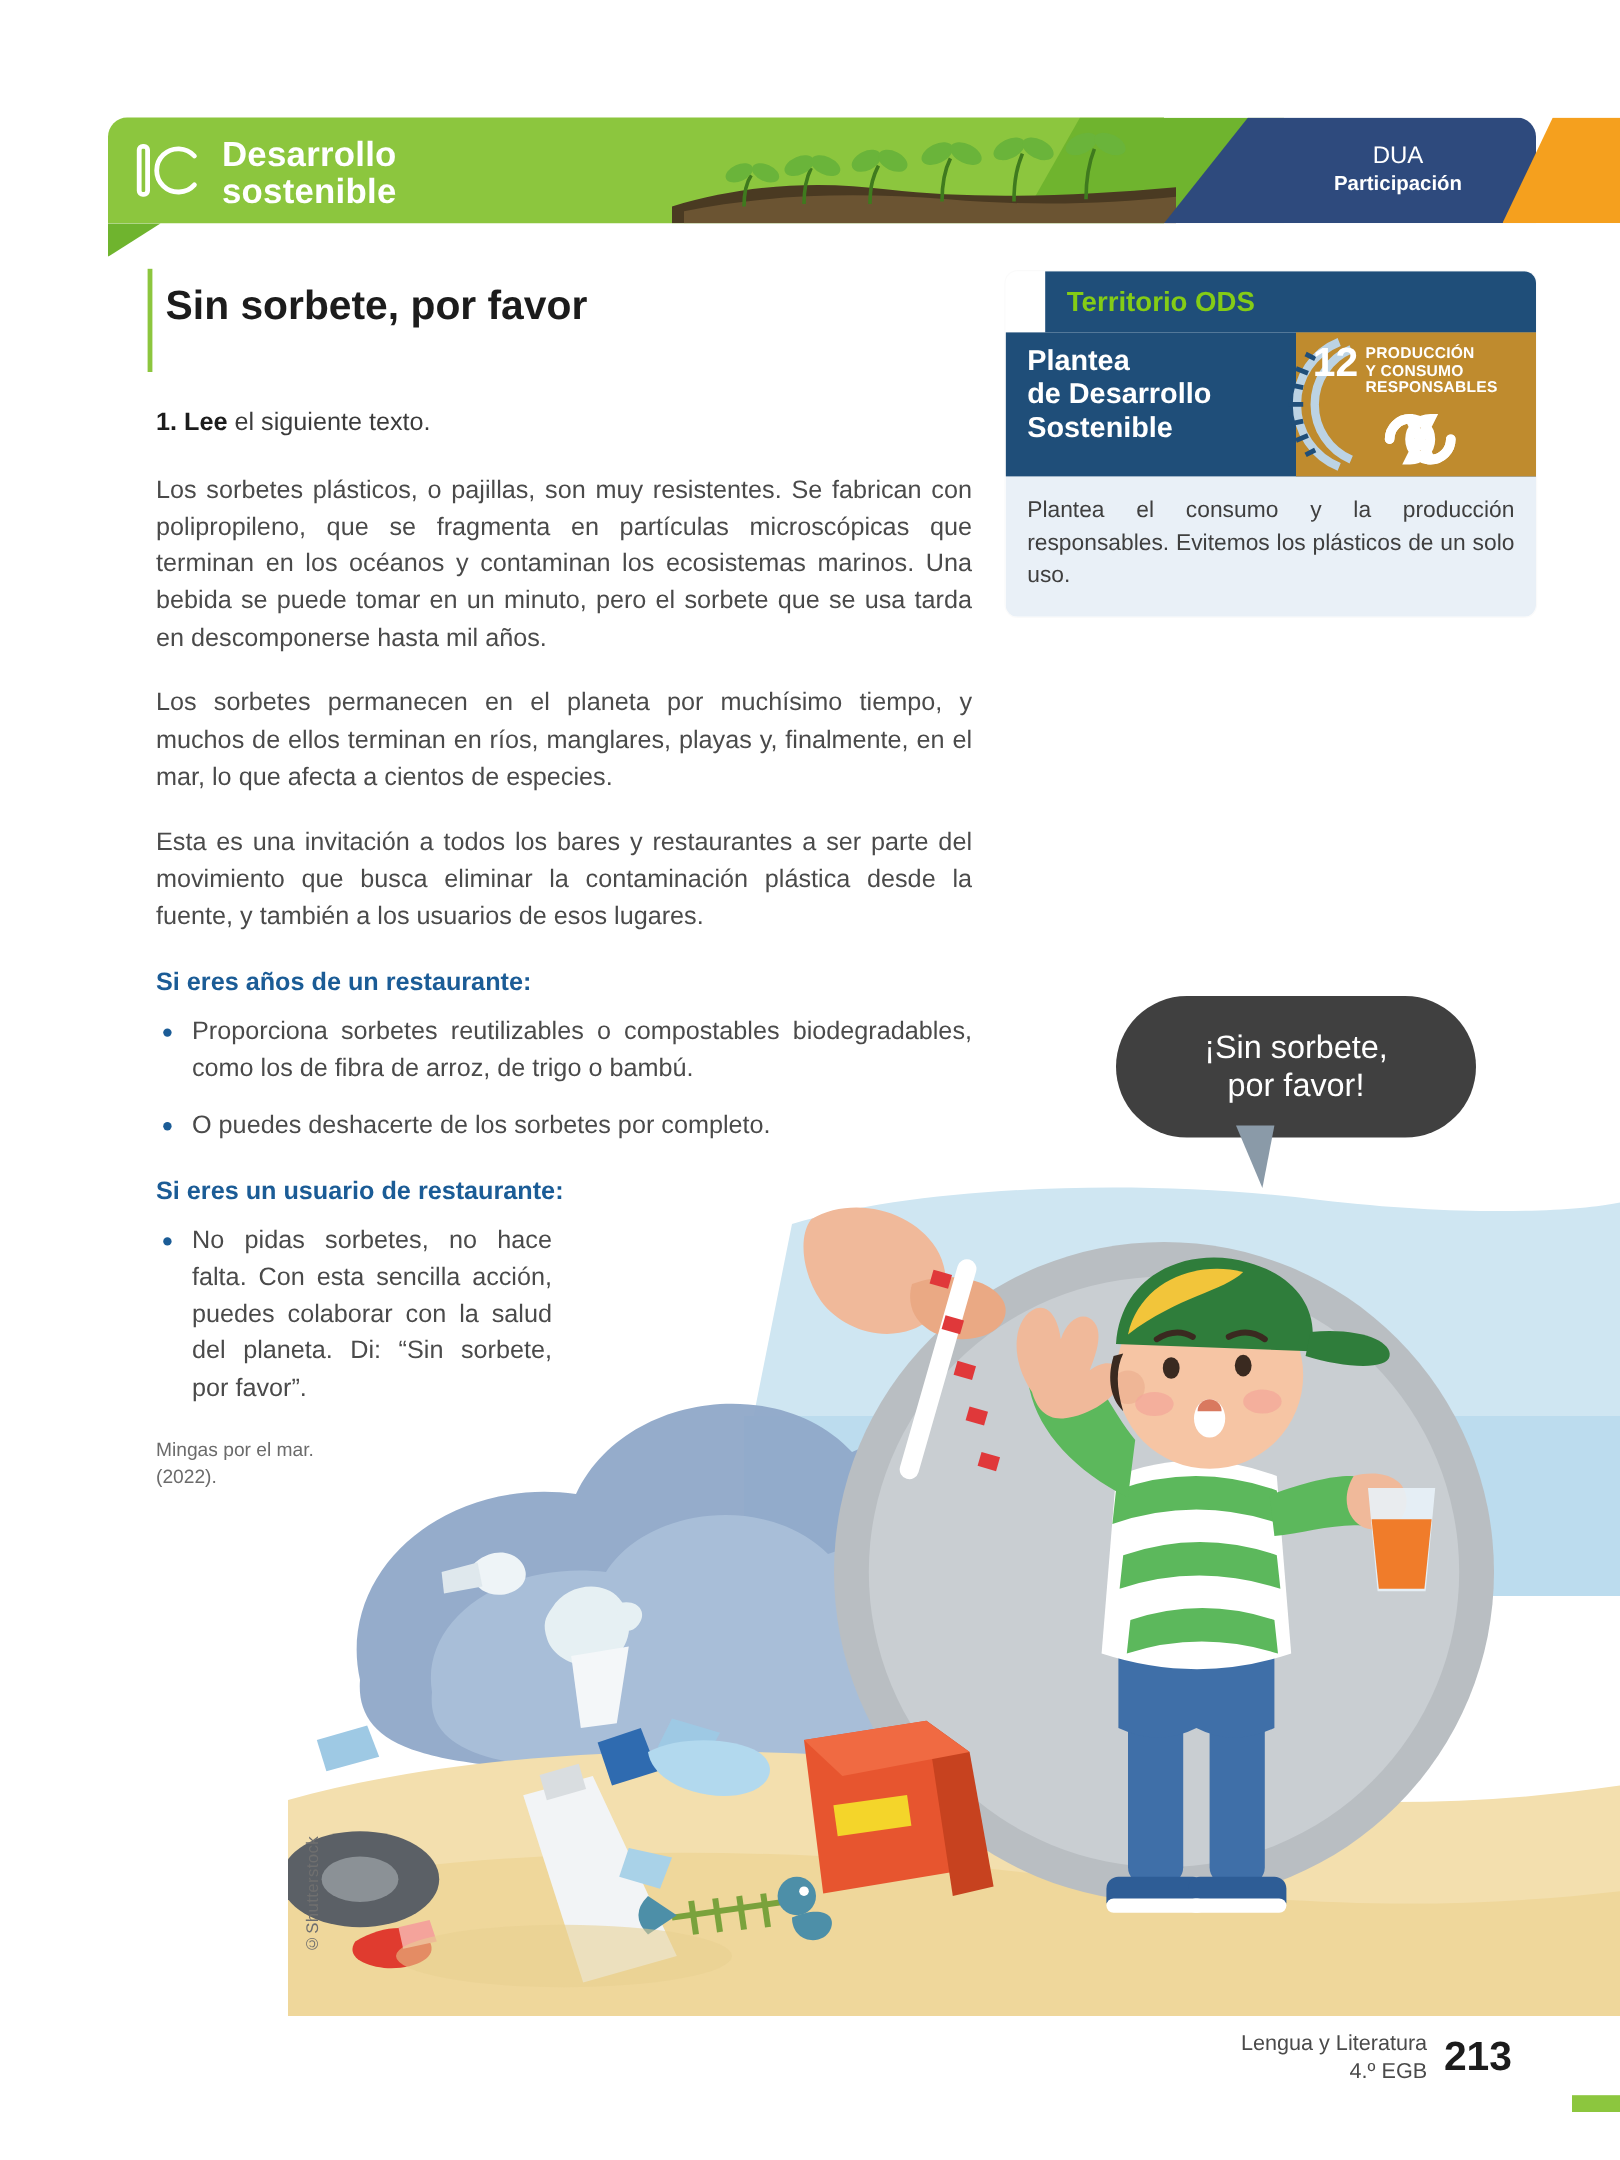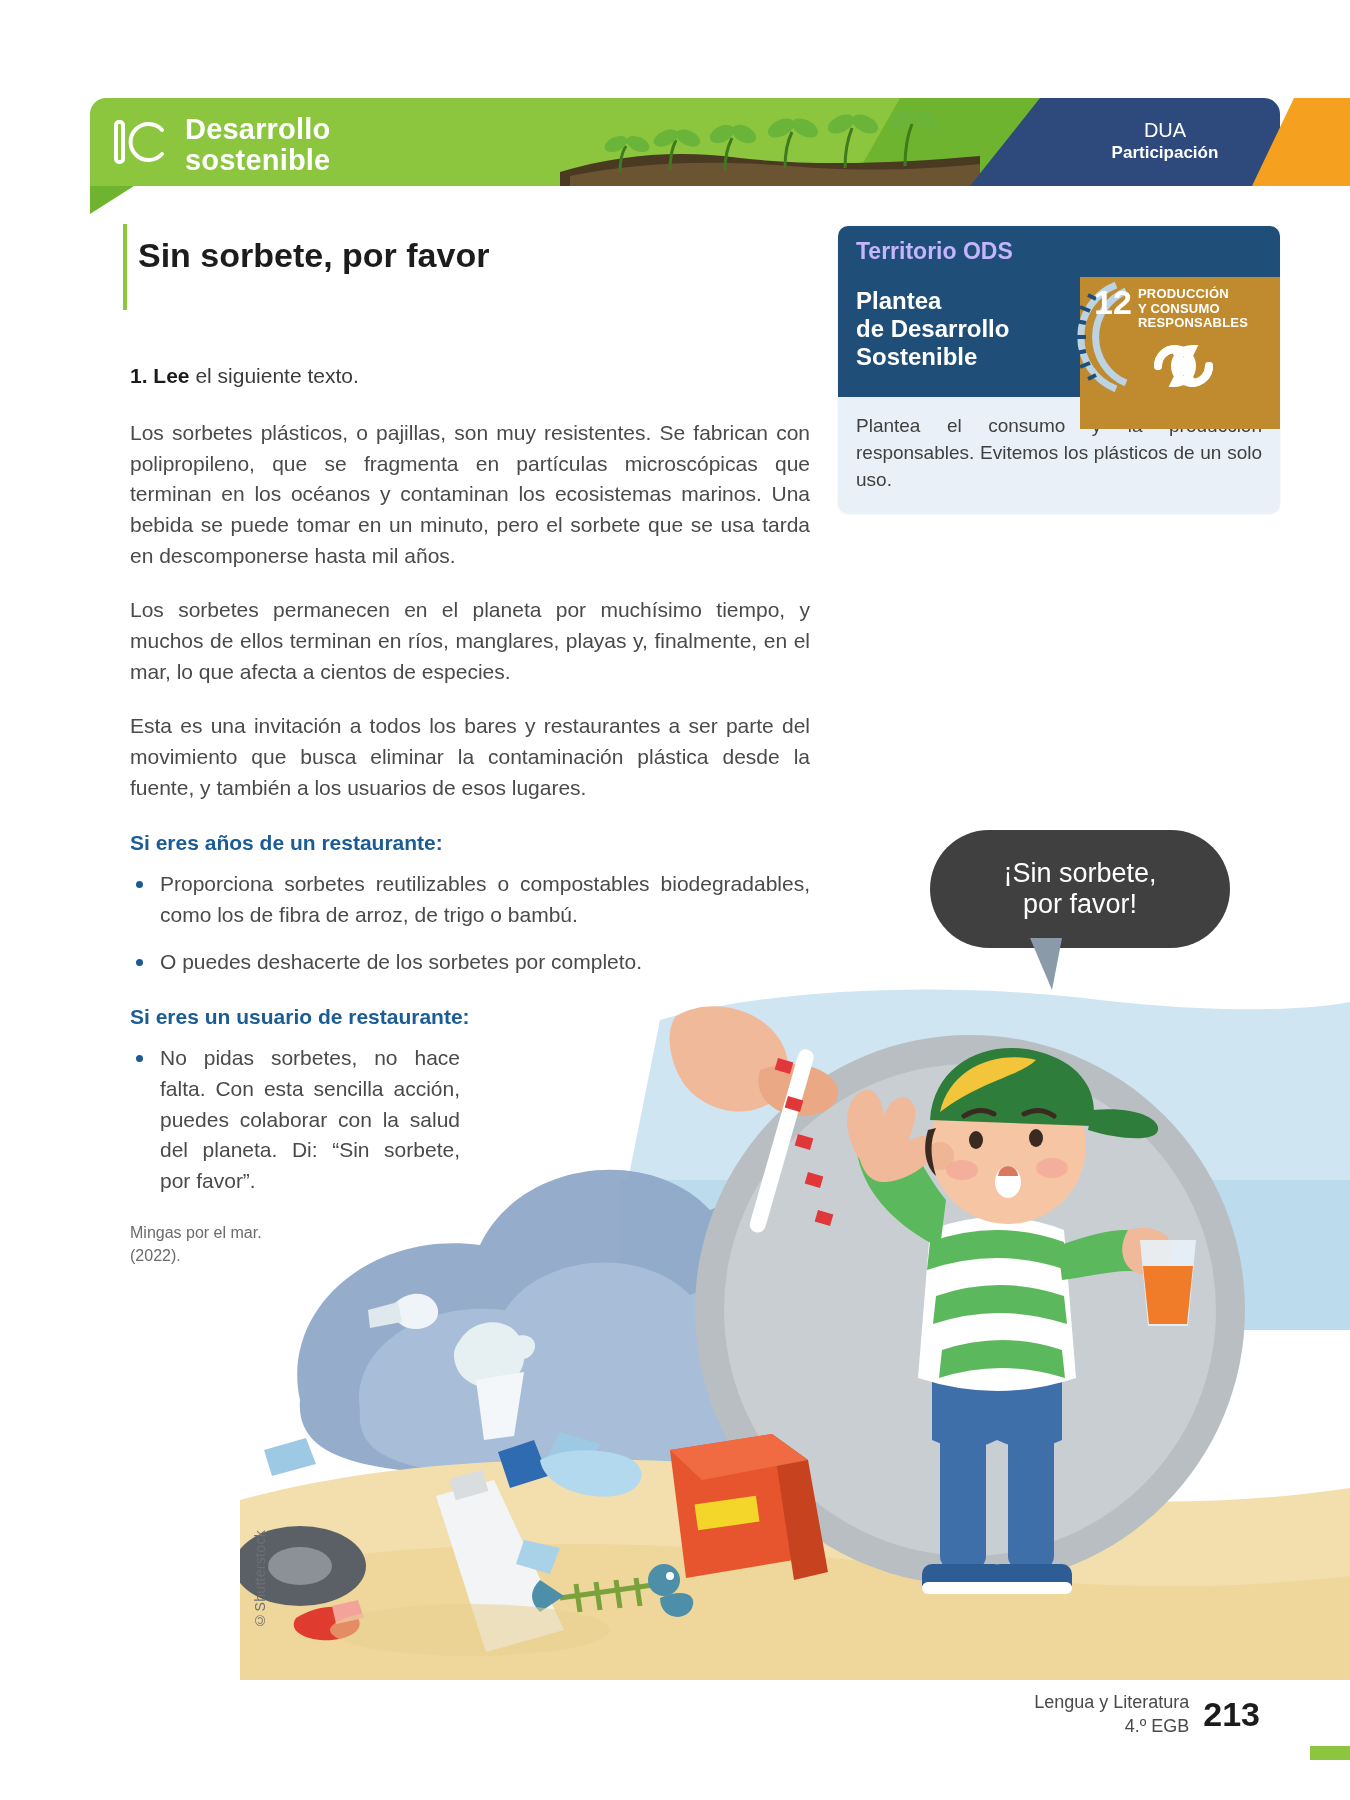--- a/index.html
+++ b/index.html
@@ -128,21 +128,20 @@
   .content-col {
     position: absolute;
     left: 130px;
     top: 340px;
     width: 680px;
   }
   .activity-line {
     font-size: 21px;
     color: #3b3b3b;
     margin-bottom: 30px;
-    margin-top: 24px;
   }
   .activity-line b { color: #1c1c1c; }
   .body-p {
     font-size: 21px;
     line-height: 1.46;
     color: #4a4a4a;
     text-align: justify;
     margin: 0 0 24px 0;
   }
   .sub-head {
@@ -188,42 +187,43 @@
     position: absolute;
     left: 838px;
     top: 226px;
     width: 442px;
     border-radius: 10px;
     overflow: hidden;
     box-shadow: 0 0 0 1px rgba(0,0,0,0.02);
   }
   .ods-head {
     background: #1f4e79;
-    color: #c4b5fd;
+    color: #84cc16;
     font-size: 23px;
     font-weight: bold;
     padding: 12px 18px 12px 18px;
+    margin-left: 33px;
   }
   .ods-body {
     position: relative;
     background: #1f4e79;
     height: 120px;
   }
   .ods-obj {
     position: absolute;
     left: 18px; top: 10px;
     color: #ffffff;
     font-size: 24px;
     font-weight: bold;
     line-height: 1.16;
   }
   .ods-goal {
     position: absolute;
     right: 0; top: 0;
-    width: 200px; height: 152px;
+    width: 200px; height: 120px;
     background: #bf8b2e;
     color: #ffffff;
   }
   .ods-goal .num {
     position: absolute;
     left: 14px; top: 8px;
     font-size: 34px;
     font-weight: bold;
     line-height: 1;
   }

